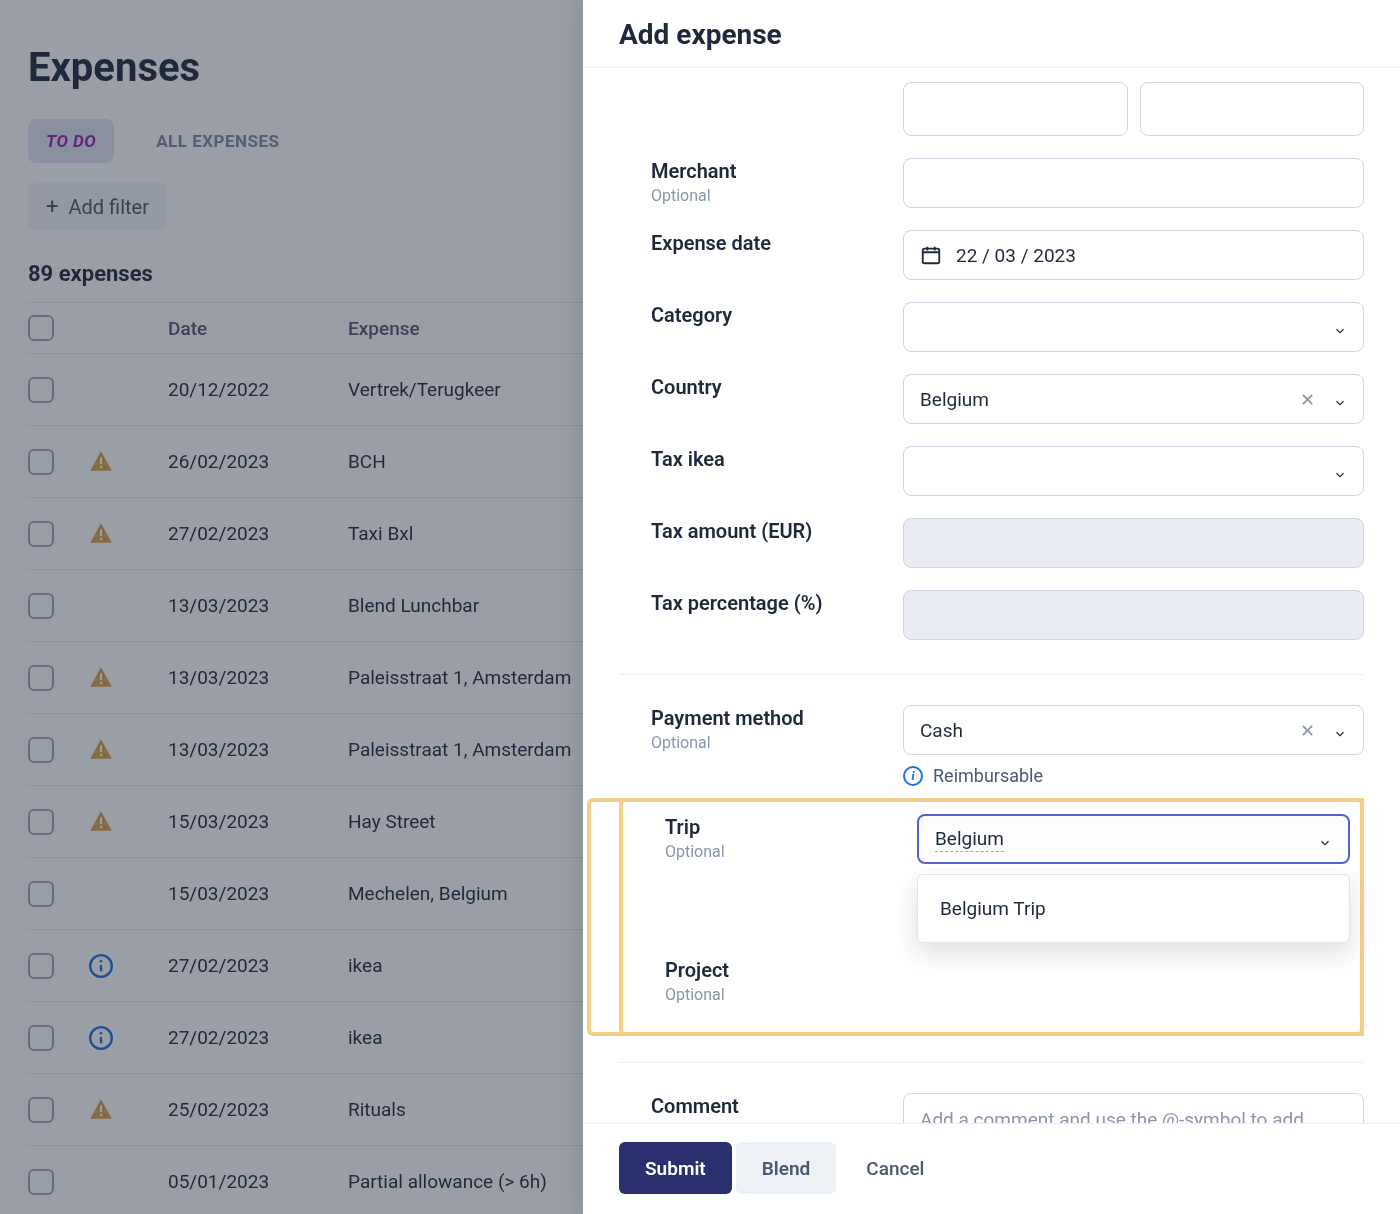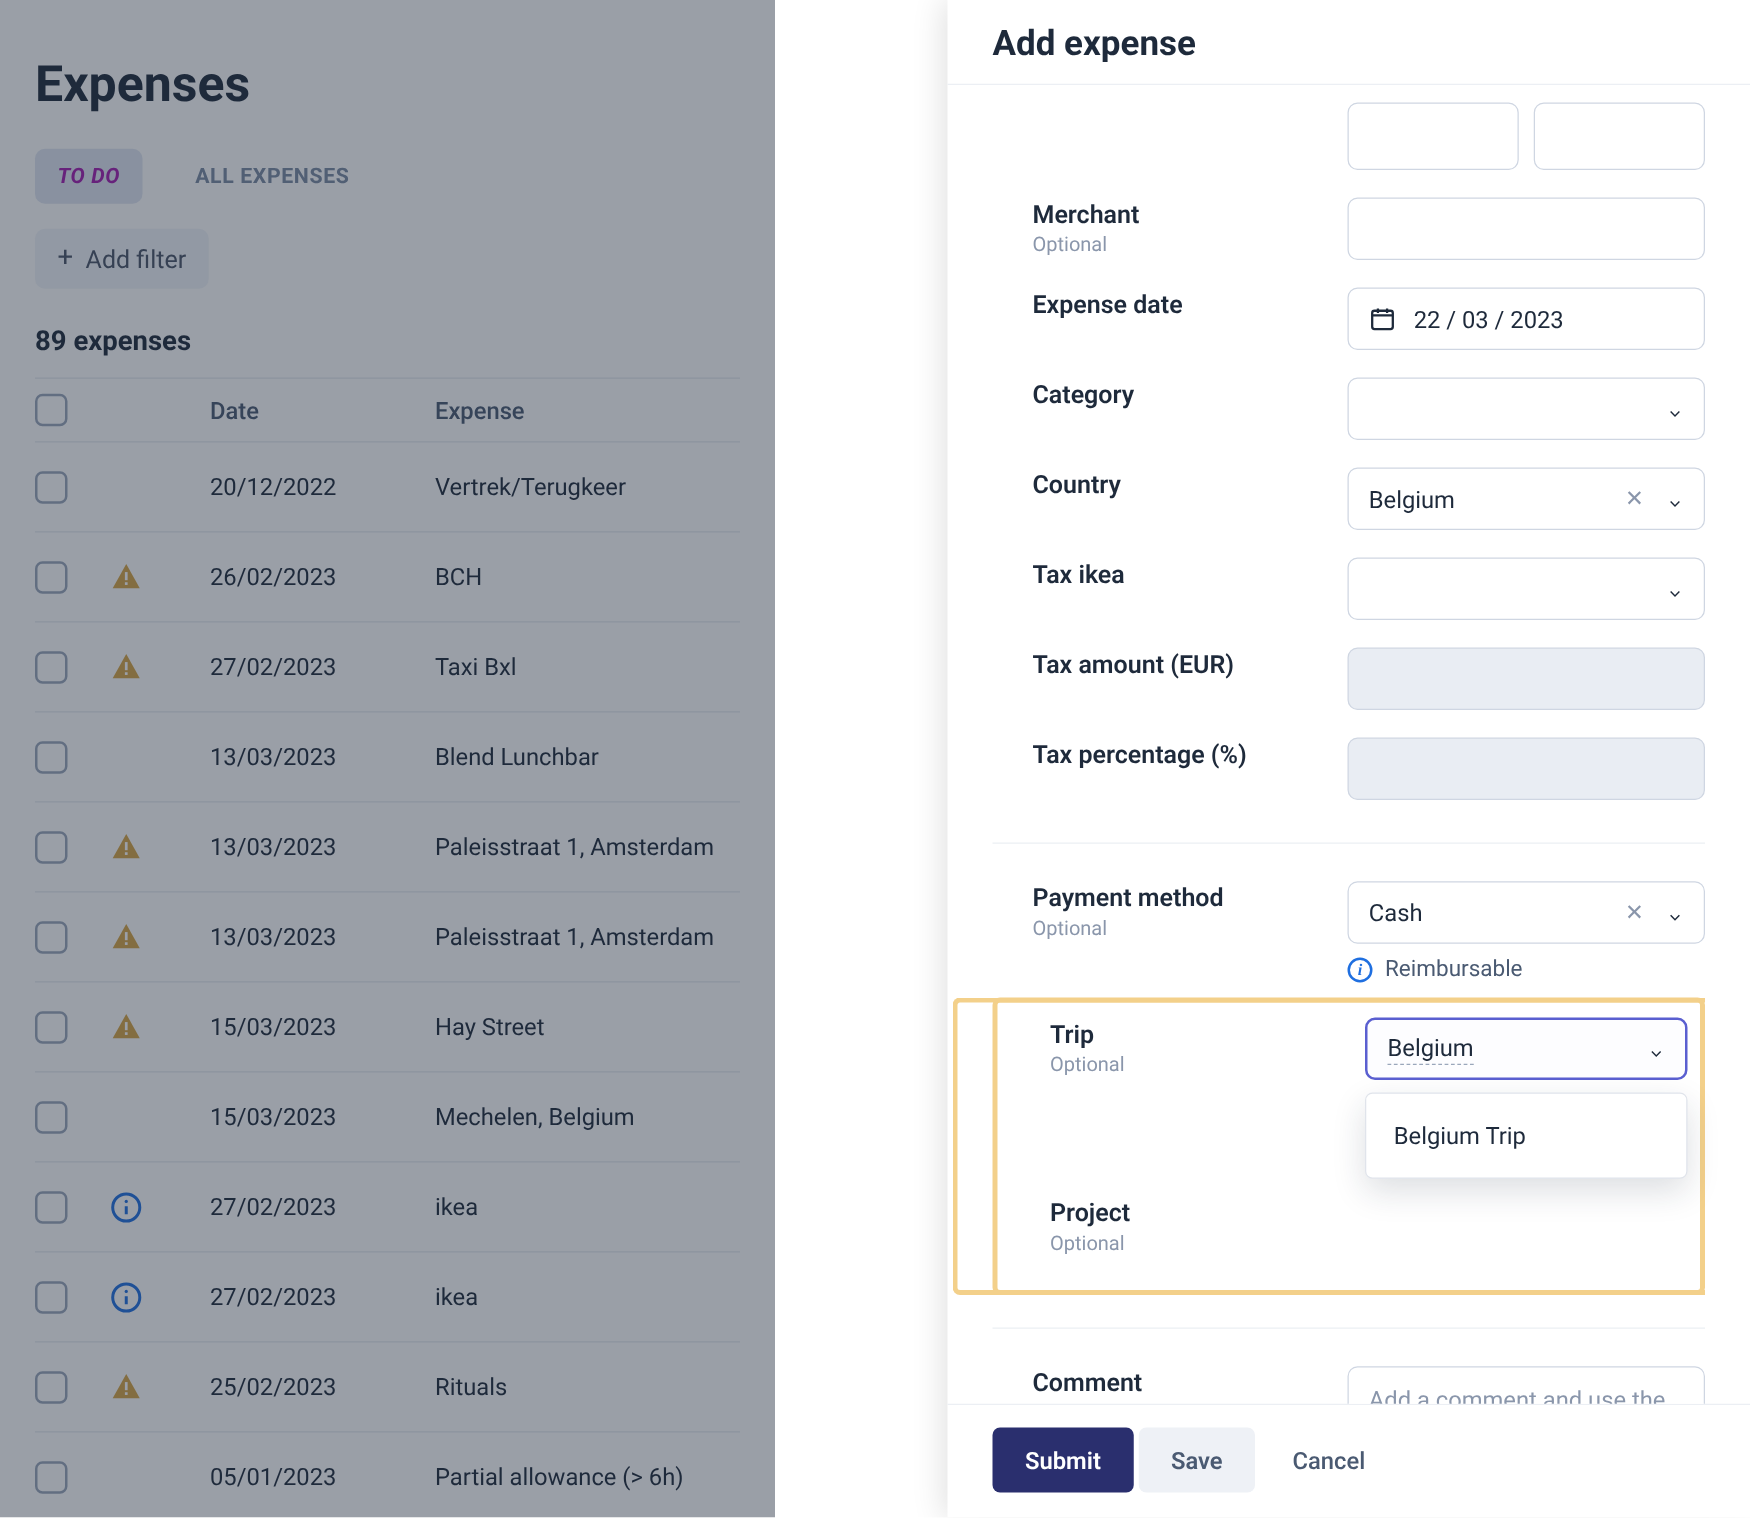--- a/index.html
+++ b/index.html
@@ -97,21 +97,21 @@
     display: inline-flex;
     align-items: center; justify-content: center;
   }
   .warn-ico svg { fill: #d6a445; }
   .info-ico svg { stroke: #1f6fe0; }
 
   
   .panel {
     position: absolute;
     top: 0; right: 0; bottom: 0;
-    width: 642px;
+    width: 817px;
     background: #fff;
     box-shadow: -4px 0 24px rgba(0,0,0,0.12);
     display: flex;
     flex-direction: column;
   }
   .panel-header {
     padding: 18px 36px 16px 36px;
     border-bottom: 1px solid #eceff4;
   }
   .panel-title {
@@ -600,16 +600,16 @@
       </div>
       <div class="ctl comment-ctl">
         <span class="placeholder">Add a comment and use the @-symbol to add attendees</span>
       </div>
     </div>
 
   </div>
 
   <div class="panel-footer">
     <div class="btn btn-primary">Submit</div>
-    <div class="btn btn-secondary">Save</div>
+    <div class="btn btn-secondary">Blend</div>
     <div class="btn btn-link">Cancel</div>
   </div>
 </div>
 
 </body></html>

